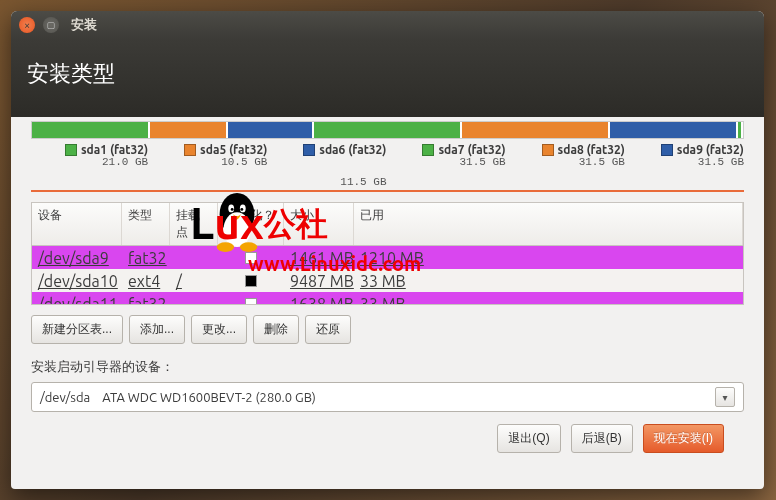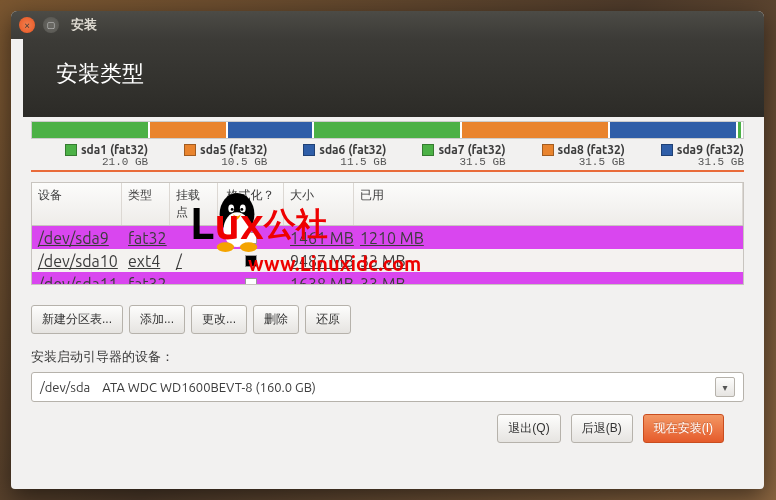--- a/index.html
+++ b/index.html
@@ -3,21 +3,21 @@
 <meta charset="utf-8">
 <style>
 * { box-sizing: border-box; margin: 0; padding: 0; }
 body { font-family: "Ubuntu", "Microsoft YaHei", sans-serif; font-size: 13px; color: #3c3c3c; background: linear-gradient(135deg, #7a5630 0%, #4d3a2a 50%, #8a6540 100%); width: 776px; height: 500px; position: relative; }
 .window { position: absolute; top: 11px; left: 11px; width: 753px; height: 478px; background: #f2f1f0; border-radius: 6px 6px 4px 4px; box-shadow: 0 8px 24px rgba(0,0,0,0.5); overflow: hidden; }
 .titlebar { height: 28px; background: linear-gradient(#4c4b46, #3c3b37); display: flex; align-items: center; padding: 0 8px; gap: 8px; }
 .window-btn { width: 16px; height: 16px; border-radius: 50%; display: flex; align-items: center; justify-content: center; font-size: 11px; color: #3c3b37; }
 .close-btn { background: radial-gradient(#f08050, #e95420); }
 .max-btn { background: radial-gradient(#6b6a65, #54534e); color: #ccc; font-size: 9px; }
 .title-text { color: #dfdbd2; font-size: 13px; font-weight: bold; margin-left: 4px; }
-.header { background: linear-gradient(#3c3b37, #2c2b27); padding: 20px 33px 28px; margin-left: 12px; }
+.header { background: linear-gradient(#3c3b37, #2c2b27); padding: 20px 16px 28px; }
 .header-title { color: #fff; font-size: 22px; font-weight: 300; }
 .content { padding: 0 20px 16px; background: #f2f1f0; }
 .partbar { height: 18px; display: flex; margin-top: 4px; border: 1px solid #ccc; }
 .seg { height: 100%; border-right: 2px solid #fff; }
 .legend-row { display: flex; gap: 2px; margin: 4px 0 10px; border-bottom: 2px solid #e96b3a; padding-bottom: 2px; }
 .legend-item { display: flex; flex-direction: column; font-size: 12px; align-items: flex-end; }
 .legend-top { display: flex; align-items: center; gap: 4px; }
 .legend-swatch { width: 12px; height: 12px; border: 1px solid rgba(0,0,0,0.3); }
 .legend-label { font-weight: bold; font-size: 12px; white-space: nowrap; }
 .legend-size { font-size: 11px; color: #555; margin-left: 16px; font-family: Liberation Mono, monospace; }
@@ -28,21 +28,21 @@
 .trow { display: flex; font-size: 16px; height: 23px; align-items: center; text-decoration: underline; }
 .trow:nth-child(even) { background: #f4f2f0; }
 .td { padding: 2px 6px; overflow: hidden; white-space: nowrap; }
 .c-dev { width: 90px; }
 .c-type { width: 48px; }
 .c-mount { width: 48px; }
 .c-fmt { width: 66px; text-align: center; }
 .c-size { width: 70px; }
 .c-used { flex: 1; }
 .chk { width: 12px; height: 12px; border: 1px solid #999; background: #fff; display: inline-block; }
-.btns-row { display: flex; gap: 6px; margin: 20px 0 14px; }
+.btns-row { display: flex; gap: 6px; margin: 10px 0 14px; }
 .btn { background: linear-gradient(#fdfdfc, #e6e4e1); border: 1px solid #b6b2ab; border-radius: 3px; padding: 5px 10px; font-size: 12px; cursor: pointer; color: #333; }
 .boot-label { font-size: 13px; margin-bottom: 6px; }
 .dropdown { display: flex; align-items: center; border: 1px solid #b6b2ab; border-radius: 3px; background: #fff; height: 30px; padding: 0 8px; gap: 12px; }
 .dropdown .dd-arrow { margin-left: auto; border: 1px solid #b6b2ab; border-radius: 2px; width: 20px; height: 20px; display: flex; align-items: center; justify-content: center; background: linear-gradient(#fdfdfc,#e6e4e1); font-size: 10px; color: #555; }
 .footer { display: flex; justify-content: flex-end; gap: 10px; padding: 12px 20px 0; }
 .btn-primary { background: linear-gradient(#f39764, #e55b2b); border: 1px solid #c94d1f; color: #fff; text-shadow: 0 -1px rgba(0,0,0,0.2); }
 .watermark { position: absolute; top: 198px; left: 190px; font-size: 44px; font-weight: bold; pointer-events: none; display: flex; align-items: flex-end; }
 .watermark .lin { color: #000; }
 .watermark .ux { color: #e00; }
 .watermark .cn { color: #e00; font-size: 32px; }
@@ -82,21 +82,21 @@
           </div>
           <div class="legend-size">21.0 GB</div>
         </div>
         <div class="legend-item" style="width: 118px;">
           <div class="legend-top">
             <span class="legend-swatch" style="background:#e9842e"></span>
             <span class="legend-label">sda5 (fat32)</span>
           </div>
           <div class="legend-size">10.5 GB</div>
         </div>
-        <div class="legend-item" style="width: 118px;">
+        <div class="legend-item" style="width: 118px; gap: 20px;">
           <div class="legend-top">
             <span class="legend-swatch" style="background:#2f5ea8"></span>
             <span class="legend-label">sda6 (fat32)</span>
           </div>
           <div class="legend-size">11.5 GB</div>
         </div>
         <div class="legend-item" style="width: 118px;">
           <div class="legend-top">
             <span class="legend-swatch" style="background:#4cb146"></span>
             <span class="legend-label">sda7 (fat32)</span>
@@ -168,21 +168,21 @@
       <button class="btn">新建分区表...</button>
       <button class="btn">添加...</button>
       <button class="btn">更改...</button>
       <button class="btn">删除</button>
       <button class="btn">还原</button>
     </div>
 
     <div class="boot-label">安装启动引导器的设备：</div>
     <div class="dropdown">
       <span>/dev/sda</span>
-      <span>ATA WDC WD1600BEVT-8 (160.0 GB)</span>
+      <span>ATA WDC WD1600BEVT-2 (280.0 GB)</span>
       <span class="dd-arrow">▾</span>
     </div>
 
     <div class="footer">
       <button class="btn">退出(Q)</button>
       <button class="btn">后退(B)</button>
       <button class="btn btn-primary">现在安装(I)</button>
     </div>
   </div>
 </div>

